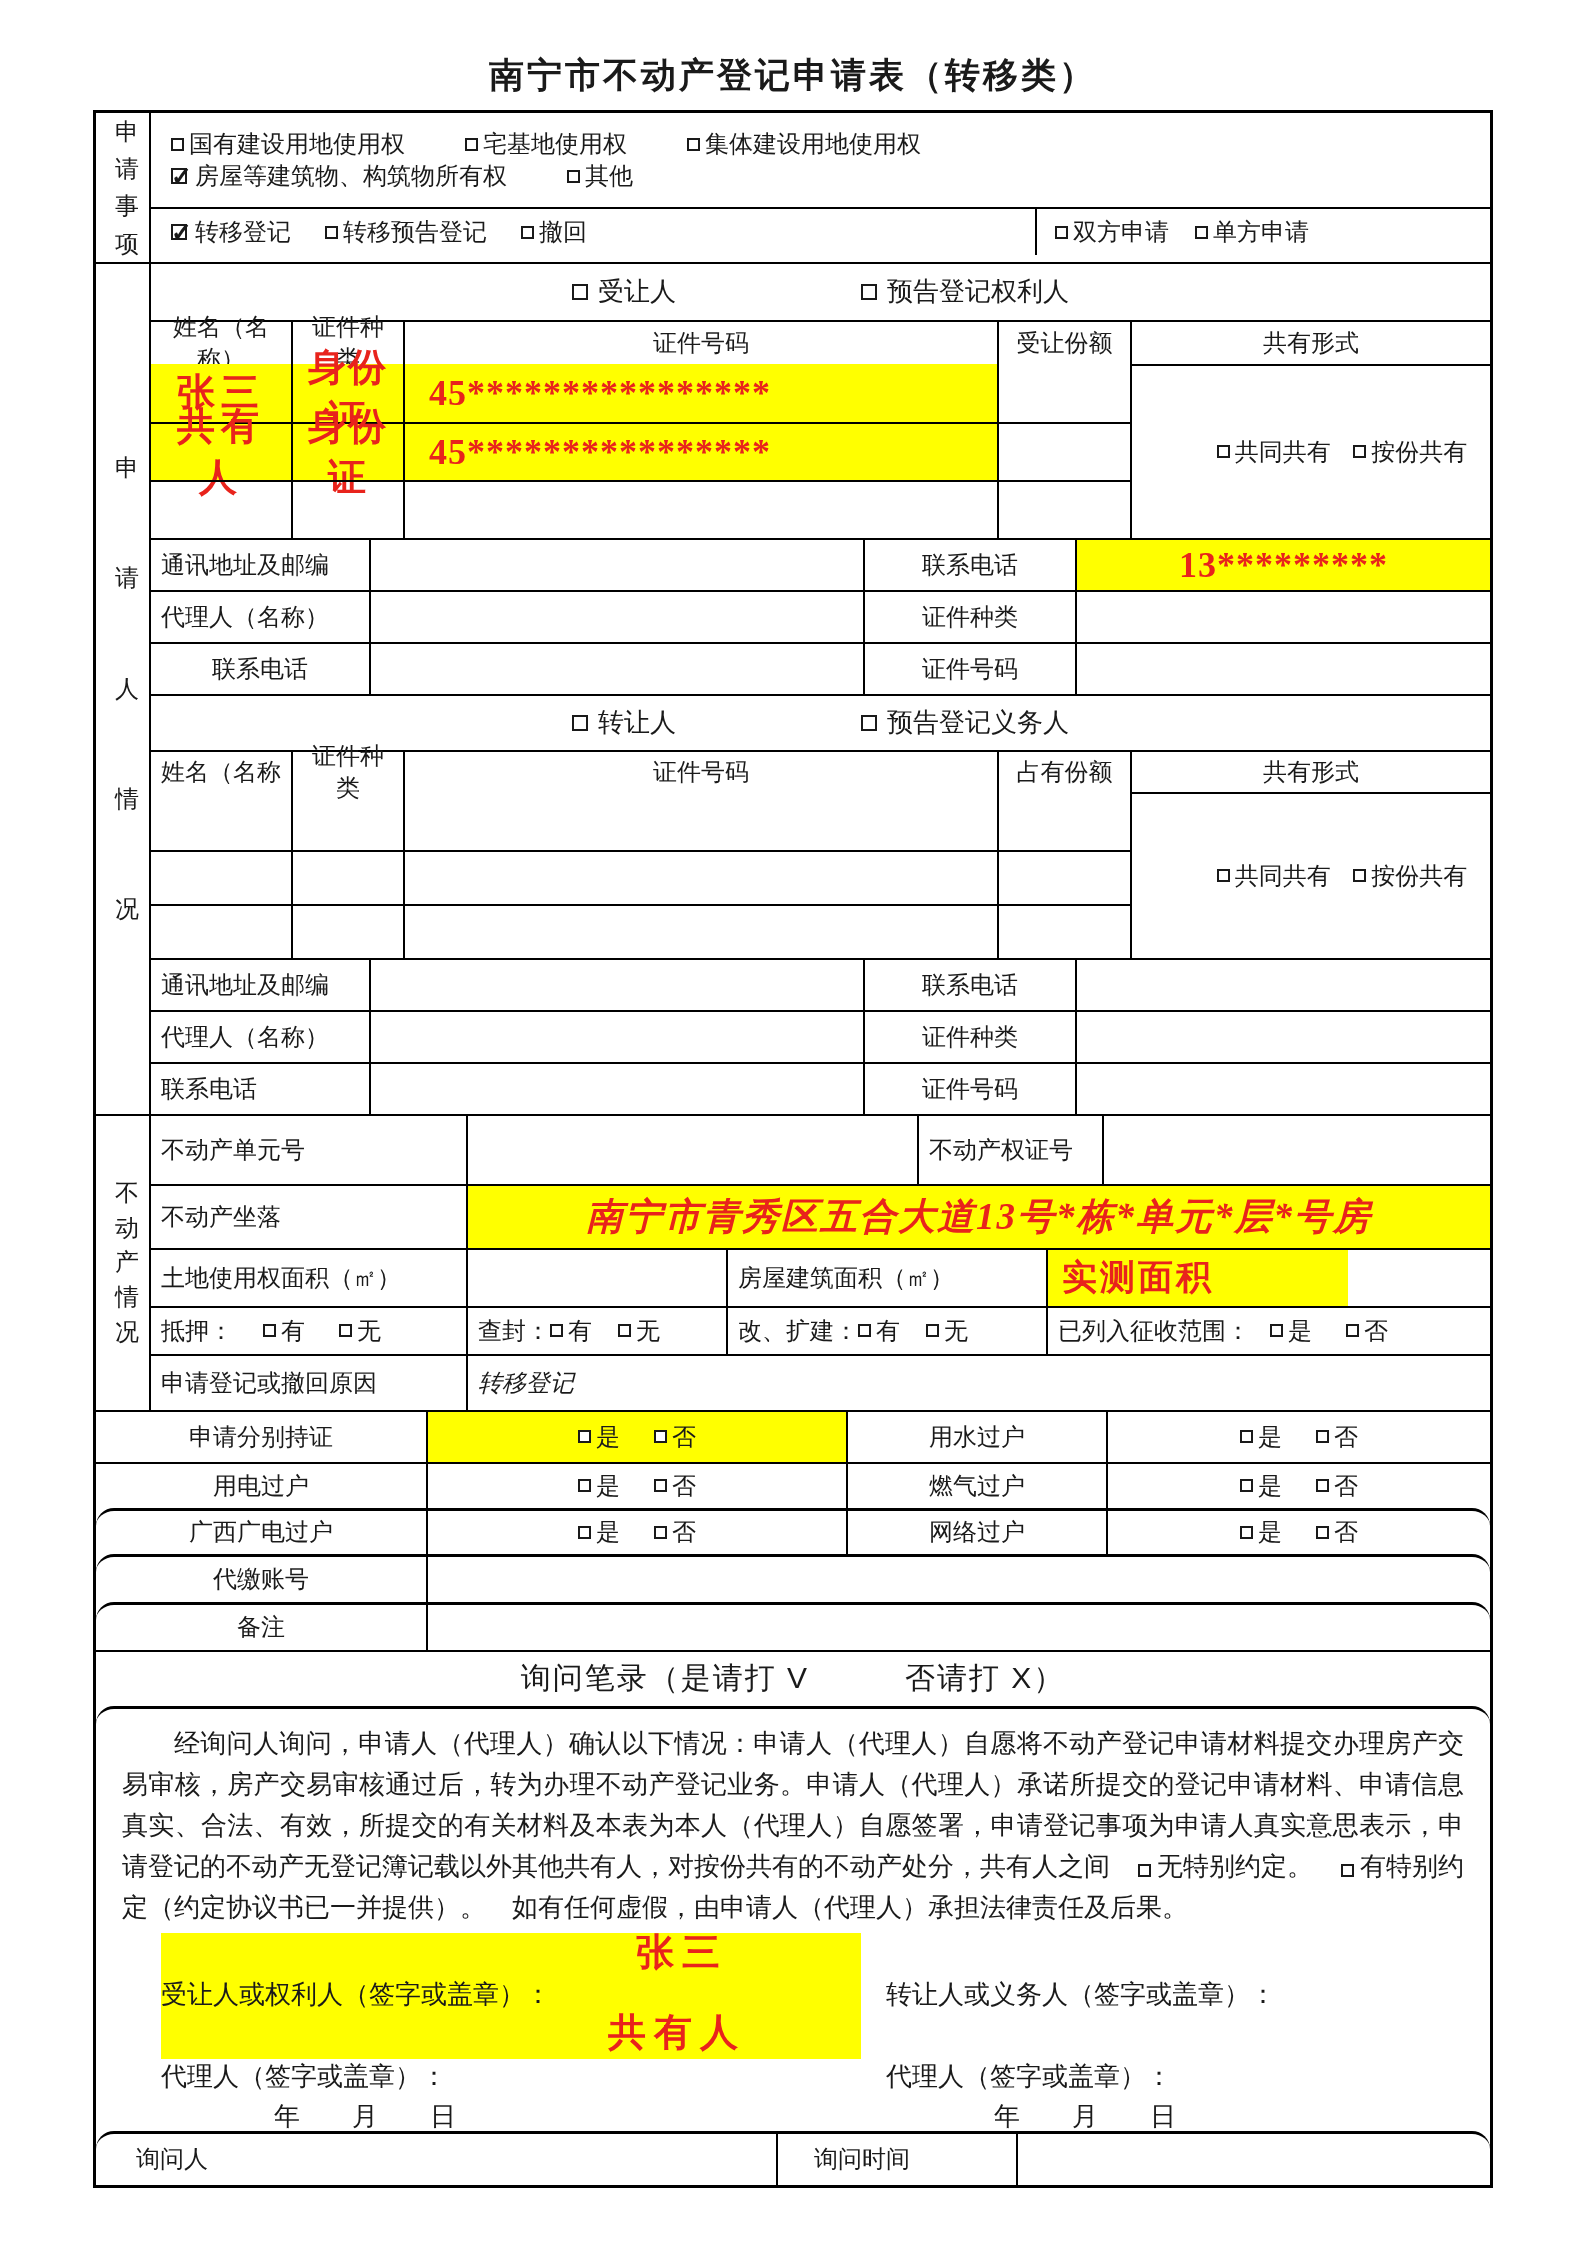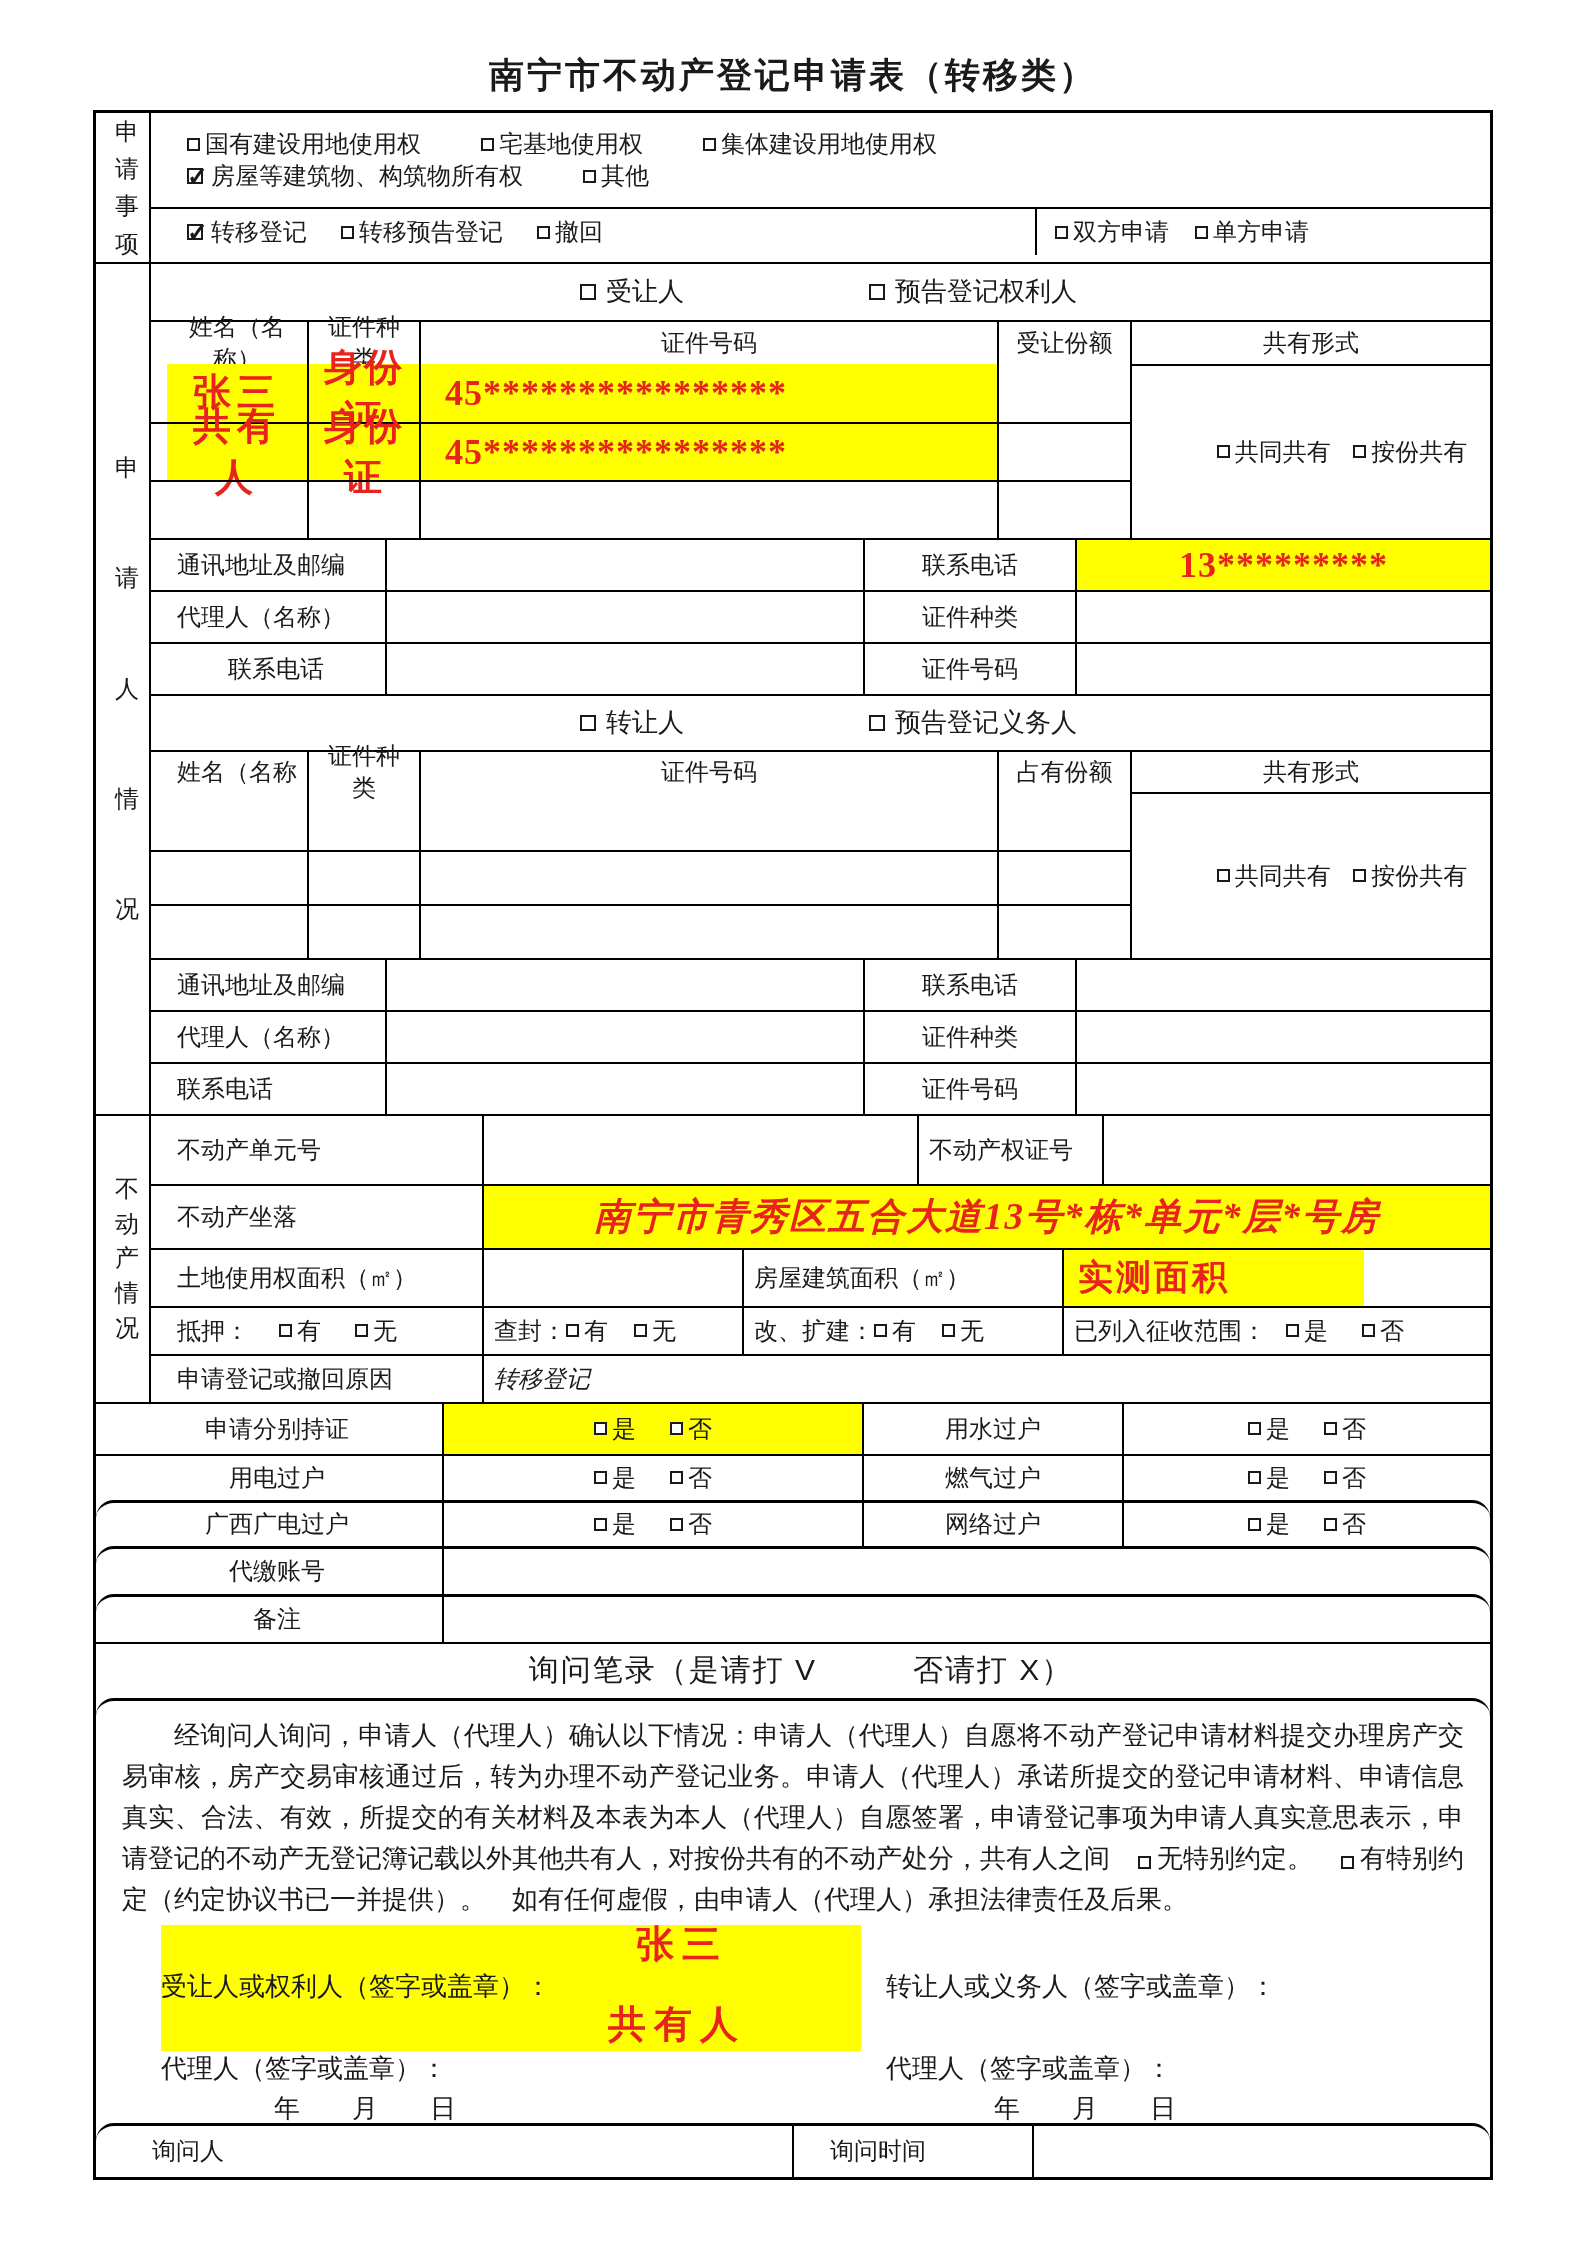--- a/index.html
+++ b/index.html
@@ -34,21 +34,21 @@
   .lab-realty { line-height: 1.45; }
   .seccontent { flex: 1; display: flex; flex-direction: column; min-width: 0; }
   .row { display: flex; border-top: 2px solid #000; align-items: stretch; }
   .row.nt, .seccontent > .row:first-child, .person .row:first-child { border-top: none; }
   .row.thick { border-top-width: 3px; border-radius: 18px; }
   .cell {
     border-left: 2px solid #000;
     display: flex; align-items: center;
     padding: 0 10px; min-width: 0;
   }
-  .cell:first-child { border-left: none; margin-left: 16px; }
+  .cell:first-child { border-left: none; }
   .c-center { justify-content: center; text-align: center; }
   .hl { background: var(--hl); }
   .ink { color: var(--ink); font-family: "Liberation Serif", serif; font-weight: bold; }
   
   .cb {
     width: 16px; height: 16px; border: 2px solid #1a1a1a; background: #fff;
     display: inline-block; flex: 0 0 auto; margin-right: 8px; position: relative;
   }
   .cb-s { width: 13px; height: 13px; margin-right: 5px; }
   .cb.checked::after {
@@ -382,21 +382,21 @@
             <span class="opt">
                 <span class="cb cb-s"></span>
                 <span>是</span>
               </span>
             <span class="opt">
                 <span class="cb cb-s"></span>
                 <span>否</span>
               </span>
           </div>
         </div>
-        <div class="row" style="height:48px;">
+        <div class="row" style="height:56px;">
           <div class="cell rw1">申请登记或撤回原因</div>
           <div class="cell rwv">转移登记</div>
         </div>
       </div>
     </div>
 
     <div class="sec thick" style="display:block;">
       <div class="row nt" style="height:50px;">
         <div class="cell c-center ow1">申请分别持证</div>
         <div class="cell c-center ow2 hl gap34">

